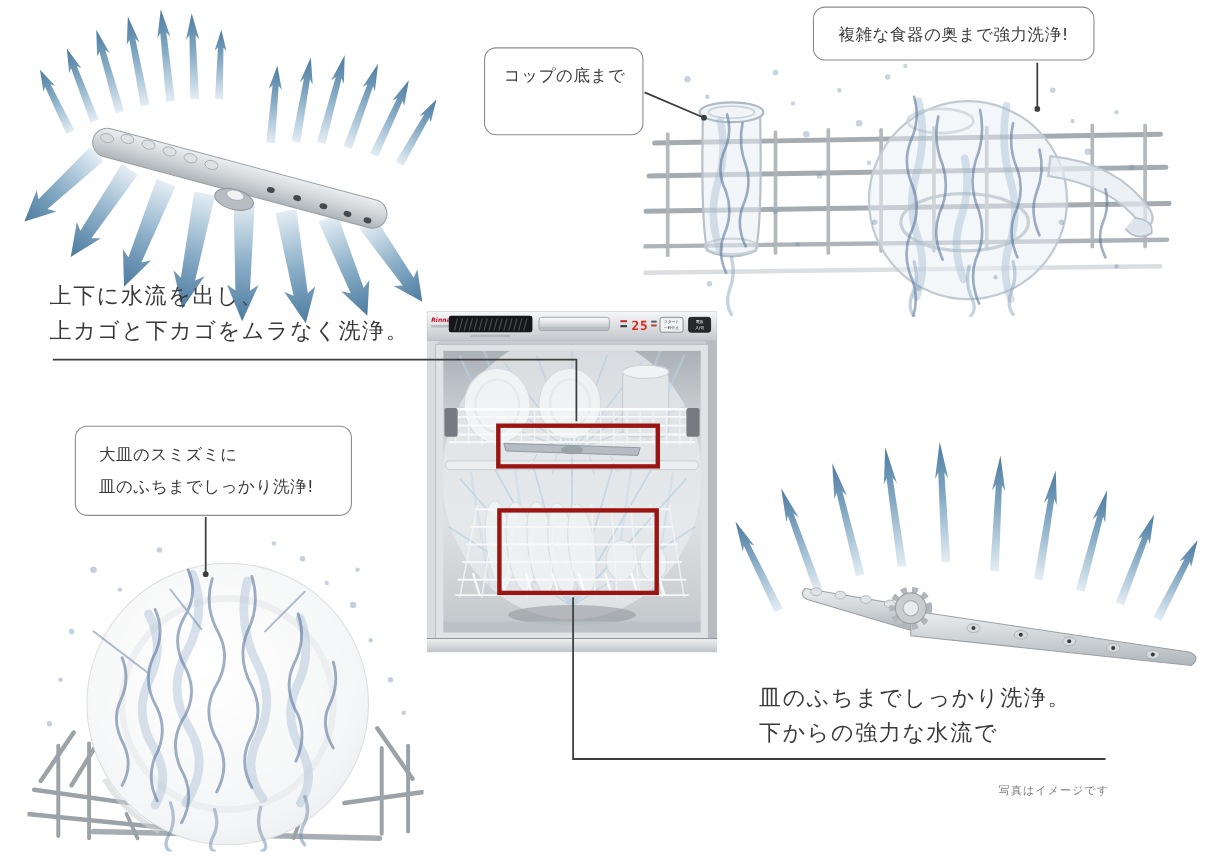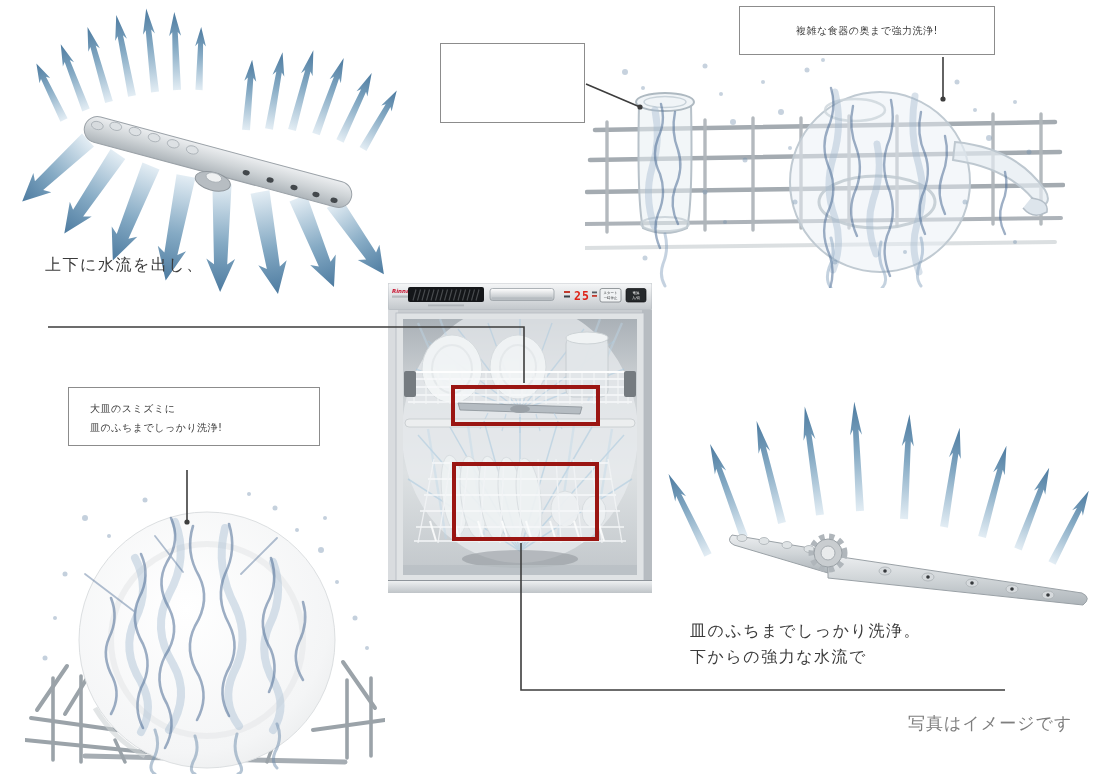--- a/index.html
+++ b/index.html
@@ -2,33 +2,33 @@
 <html lang="ja" style="--c-highlight_red: #9a1512; --c-arrow_dark: #4d7ba0; --c-arrow_mid: #85aac4; --c-arrow_light: #dfeaf2; --c-leader_line: #3d3d3d; --c-callout_border: #8c8c8c; --c-text: #3a3a3a; --c-note: #7e7e7e; --c-brand_red: #c8102e; --c-digit_red: #de2317; --c-water_dark: #4f6e96; --c-water_light: #a9bfd4; --c-metal_gray: #c9cdd1;"><head>
 <meta charset="utf-8">
 <style>
   html,body{margin:0;padding:0;background:#fff;}
   #stage{position:relative;width:1100px;height:780px;background:#fff;overflow:hidden;
          font-family:"DejaVu Sans","Liberation Sans",sans-serif;color:var(--c-text,#3a3a3a);}
   svg{display:block}
   .abs{position:absolute;}
   .illus{overflow:visible;}
   
-  .caption{font-size:16px;line-height:1.62;letter-spacing:1.5px;color:var(--c-text,#3a3a3a);white-space:nowrap;}
+  .caption{font-size:20px;line-height:1.62;letter-spacing:1.5px;color:var(--c-text,#3a3a3a);white-space:nowrap;}
   
   .callout{position:absolute;background:#fff;border:1.6px solid var(--c-callout_border,#8c8c8c);
-           border-radius:0;font-size:10px;line-height:1.9;letter-spacing:.5px;color:var(--c-text,#3a3a3a);
+           border-radius:11px;font-size:15px;line-height:1.9;letter-spacing:.5px;color:var(--c-text,#3a3a3a);
            box-sizing:border-box;z-index:7;white-space:nowrap;}
   .callout.center{display:flex;align-items:center;justify-content:center;line-height:1.2;}
   
   .hl-box{position:absolute;border:4px solid var(--c-highlight_red,#9a1512);box-sizing:border-box;z-index:6;}
   
   .leader{stroke:var(--c-leader_line,#3d3d3d);stroke-width:1.6;fill:none;}
   .leader-dot{fill:var(--c-leader_line,#3d3d3d);}
   #connector-layer{position:absolute;left:0;top:0;z-index:5;pointer-events:none;}
-  .note{position:absolute;font-size:17px;letter-spacing:1px;color:var(--c-note,#7e7e7e);z-index:7;}
+  .note{position:absolute;font-size:10px;letter-spacing:1px;color:var(--c-note,#7e7e7e);z-index:7;}
 </style>
 </head>
 <body>
 
 <div id="stage">
 
   <svg width="0" height="0" style="position:absolute" aria-hidden="true">
     <defs>
       <linearGradient id="gArrow" x1="0" y1="0" x2="0" y2="1">
         <stop offset="0" stop-color="#4d7ba0"></stop>
@@ -107,20 +107,21 @@
       <ellipse cx="280" cy="155" rx="3.6" ry="2.6" fill="#43484c"></ellipse>
       <ellipse cx="303" cy="156" rx="3.6" ry="2.6" fill="#43484c"></ellipse>
       <ellipse cx="322" cy="157" rx="3.6" ry="2.6" fill="#43484c"></ellipse>
       <ellipse cx="200" cy="170" rx="18" ry="9" fill="#b7bdc2" stroke="#8f969c" stroke-width="1"></ellipse>
       <ellipse cx="200" cy="166" rx="8" ry="4.5" fill="#eff1f2" stroke="#a7aeb3" stroke-width="0.8"></ellipse>
     </g>
   </svg>
 
   <div class="abs caption" style="left:45px;top:252px;z-index:4">
     <div>上下に水流を出し、</div>
+    <div>上カゴと下カゴをムラなく洗浄。</div>
   </div>
 
   <svg class="abs" style="left:585px;top:52px;z-index:1" width="480" height="236" viewBox="0 0 480 236">
     <g stroke="#a4abb1" stroke-linecap="round" fill="none">
       <path d="M10 78 L470 70" stroke-width="4.5"></path>
       <path d="M5 108 L475 100" stroke-width="4.5"></path>
       <path d="M2 140 L478 133" stroke-width="4.5"></path>
       <path d="M0 172 L476 166" stroke-width="4" opacity="0.9"></path>
       <g stroke="#b0b6bb" stroke-width="3.4" opacity="0.95">
         <path d="M22 70 L22 180"></path>
@@ -193,20 +194,21 @@
     </g>
     <g fill="none" stroke="#7e9cba" stroke-width="3" opacity="0.45" stroke-linecap="round">
       <path d="M80 182 q4 16 -2 30 q-4 12 2 22"></path>
       <path d="M246 186 q5 16 -2 30 q-4 12 2 20"></path>
       <path d="M296 190 q-4 16 3 30 q4 10 -2 16"></path>
       <path d="M336 186 q4 14 -2 28 q-4 12 2 20"></path>
     </g>
   </svg>
 
   <div class="callout" style="left:440px;top:43px;width:145px;height:80px;padding:11px 0 0 17px">
+    <div>コップの底まで</div>
   </div>
 
   <div class="callout center" style="left:739px;top:6px;width:256px;height:49px">
     <span>複雑な食器の奥まで強力洗浄!</span>
   </div>
 
   <svg class="abs" style="left:388px;top:283px;z-index:3" width="264" height="310" viewBox="0 0 264 310">
 
     <g>
       <rect x="0" y="0" width="264" height="27" rx="2" fill="url(#gPanel)" stroke="#aab0b5" stroke-width="0.6"></rect>
@@ -404,21 +406,21 @@
       <ellipse cx="132" cy="276" rx="58" ry="9" fill="#8f969b" opacity="0.55"></ellipse>
       <rect x="15" y="282" width="234" height="10" fill="#b9bfc4" opacity="0.8"></rect>
     </g>
     <rect x="0" y="297" width="264" height="1.2" fill="#8f959b"></rect>
     <rect x="0" y="298" width="264" height="12" fill="url(#gDoorBottom)"></rect>
   </svg>
 
   <div class="hl-box" style="left:451px;top:385px;width:149px;height:41px"></div>
   <div class="hl-box" style="left:452px;top:462px;width:147px;height:79px"></div>
 
-  <div class="callout" style="left:68px;top:387px;width:252px;height:59px;padding:11px 0 0 21px">
+  <div class="callout" style="left:68px;top:387px;width:252px;height:82px;padding:11px 0 0 21px">
     <div>大皿のスミズミに</div>
     <div>皿のふちまでしっかり洗浄!</div>
   </div>
 
   <svg class="abs" style="left:25px;top:478px;z-index:1" width="360" height="296" viewBox="0 0 360 296">
     <g stroke="#9ba3a9" stroke-linecap="round" fill="none">
       <path d="M42 188 L12 232" stroke-width="4"></path>
       <path d="M72 184 L40 236" stroke-width="4"></path>
       <path d="M28 200 L28 282" stroke-width="3.6"></path>
       <path d="M56 198 L56 284" stroke-width="3.6"></path>

